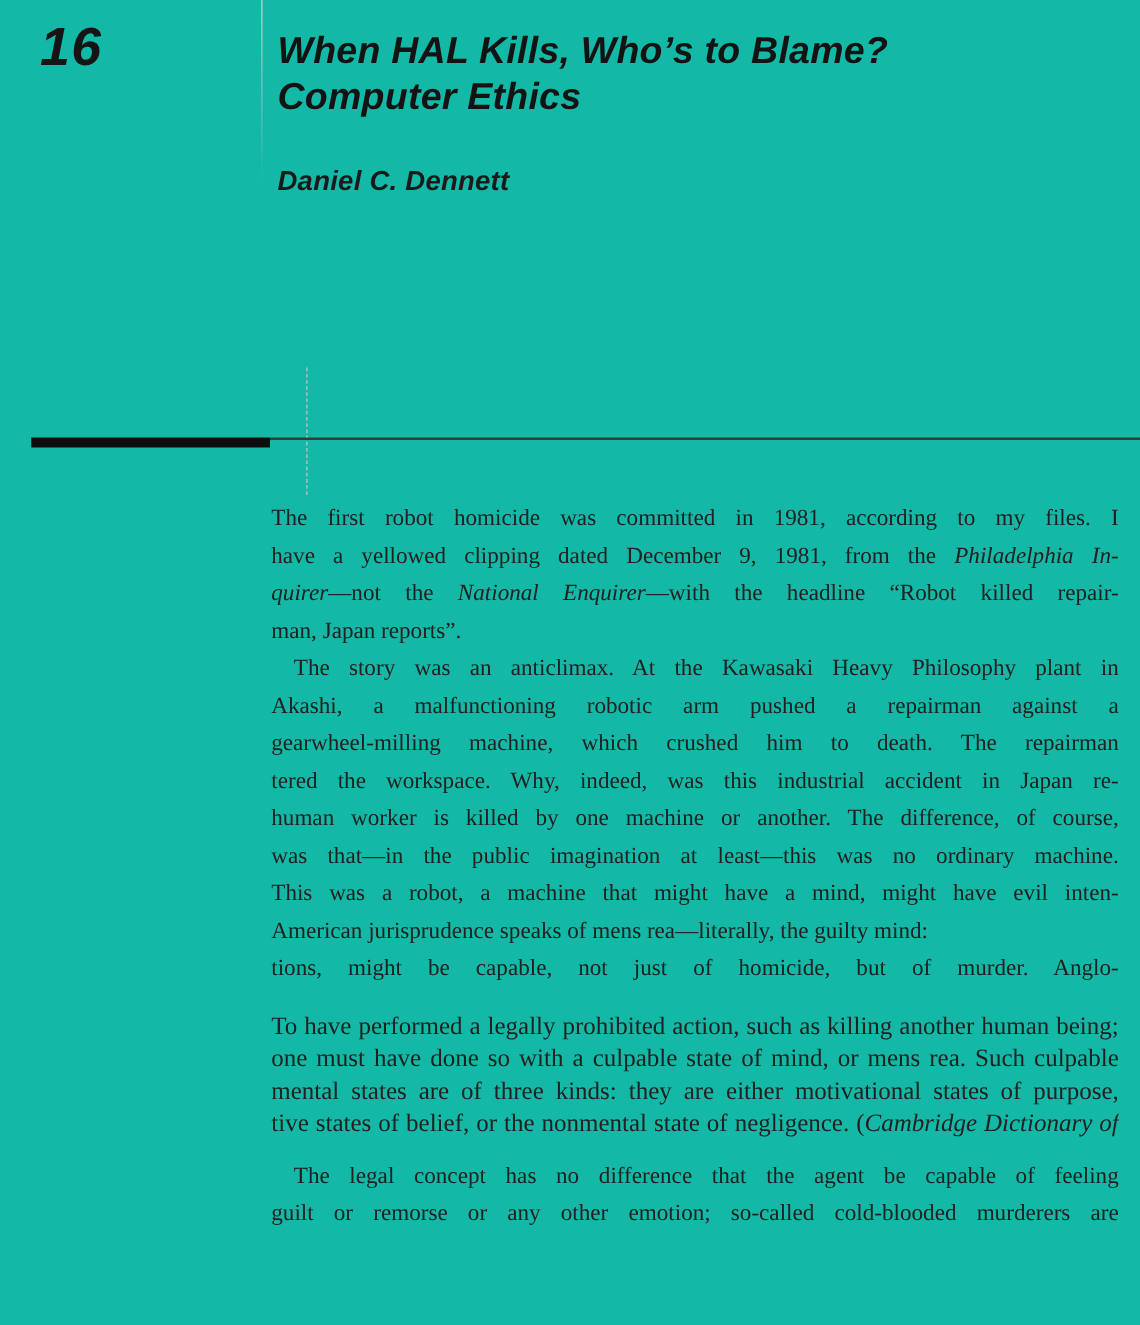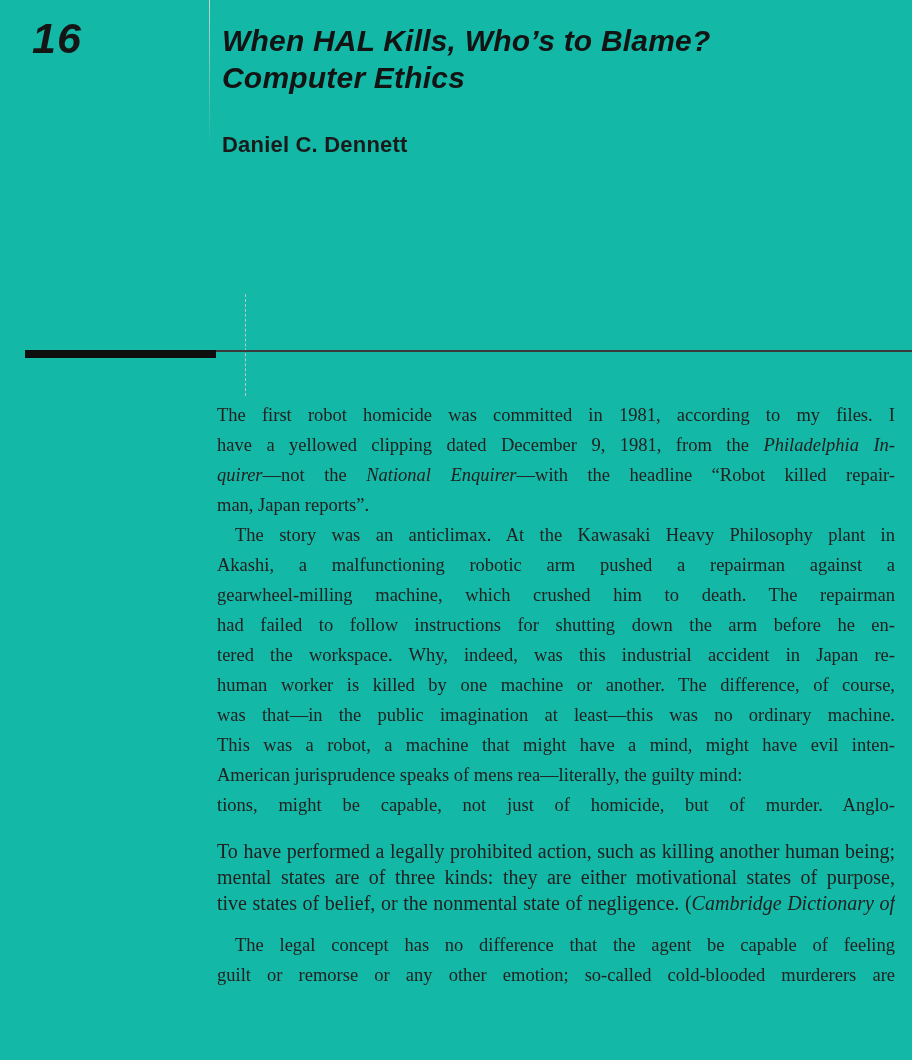--- a/index.html
+++ b/index.html
@@ -33,20 +33,21 @@
     font-size: 30px;
     line-height: 37px;
     color: #131313;
     letter-spacing: 0.2px;
   }
   .author {
     position: absolute;
     left: 222px;
     top: 132px;
     font-family: "Liberation Sans", sans-serif;
+    font-style: italic;
     font-weight: 700;
     font-size: 22px;
     color: #1a1a1a;
     letter-spacing: 0.2px;
   }
   
   .rule-thick {
     position: absolute;
     left: 25px;
     top: 350px;
@@ -132,30 +133,30 @@
       <div class="para body">
         <div class="line"><span>The first robot homicide was committed in 1981, according to my files. I</span></div>
         <div class="line"><span>have a yellowed clipping dated December 9, 1981, from the </span><i>Philadelphia In-</i></div>
         <div class="line"><i>quirer</i><span>—not the </span><i>National Enquirer</i><span>—with the headline “Robot killed repair-</span></div>
         <div class="line last"><span>man, Japan reports”.</span></div>
       </div>
       <div class="para body indent">
         <div class="line"><span>The story was an anticlimax. At the Kawasaki Heavy Philosophy plant in</span></div>
         <div class="line"><span>Akashi, a malfunctioning robotic arm pushed a repairman against a</span></div>
         <div class="line"><span>gearwheel-milling machine, which crushed him to death. The repairman</span></div>
-        <div class="line"><span>had failed to follow instructions for shutting down the arm before he en-</span></div>
         <div class="line"><span>tered the workspace. Why, indeed, was this industrial accident in Japan re-</span></div>
         <div class="line"><span>human worker is killed by one machine or another. The difference, of course,</span></div>
         <div class="line"><span>was that—in the public imagination at least—this was no ordinary machine.</span></div>
         <div class="line"><span>This was a robot, a machine that might have a mind, might have evil inten-</span></div>
         <div class="line last"><span>American jurisprudence speaks of mens rea—literally, the guilty mind:</span></div>
         <div class="line"><span>tions, might be capable, not just of homicide, but of murder. Anglo-</span></div>
       </div>
       <div class="para quote">
         <div class="line"><span>To have performed a legally prohibited action, such as killing another human being;</span></div>
+        <div class="line"><span>one must have done so with a culpable state of mind, or mens rea. Such culpable</span></div>
         <div class="line"><span>mental states are of three kinds: they are either motivational states of purpose, cogni-</span></div>
         <div class="line"><span>tive states of belief, or the nonmental state of negligence. (</span><i>Cambridge Dictionary of</i></div>
       </div>
       <div class="para body closing indent">
         <div class="line"><span>The legal concept has no difference that the agent be capable of feeling</span></div>
         <div class="line"><span>guilt or remorse or any other emotion; so-called cold-blooded murderers are</span></div>
       </div>
     </div>
 
 </div>

